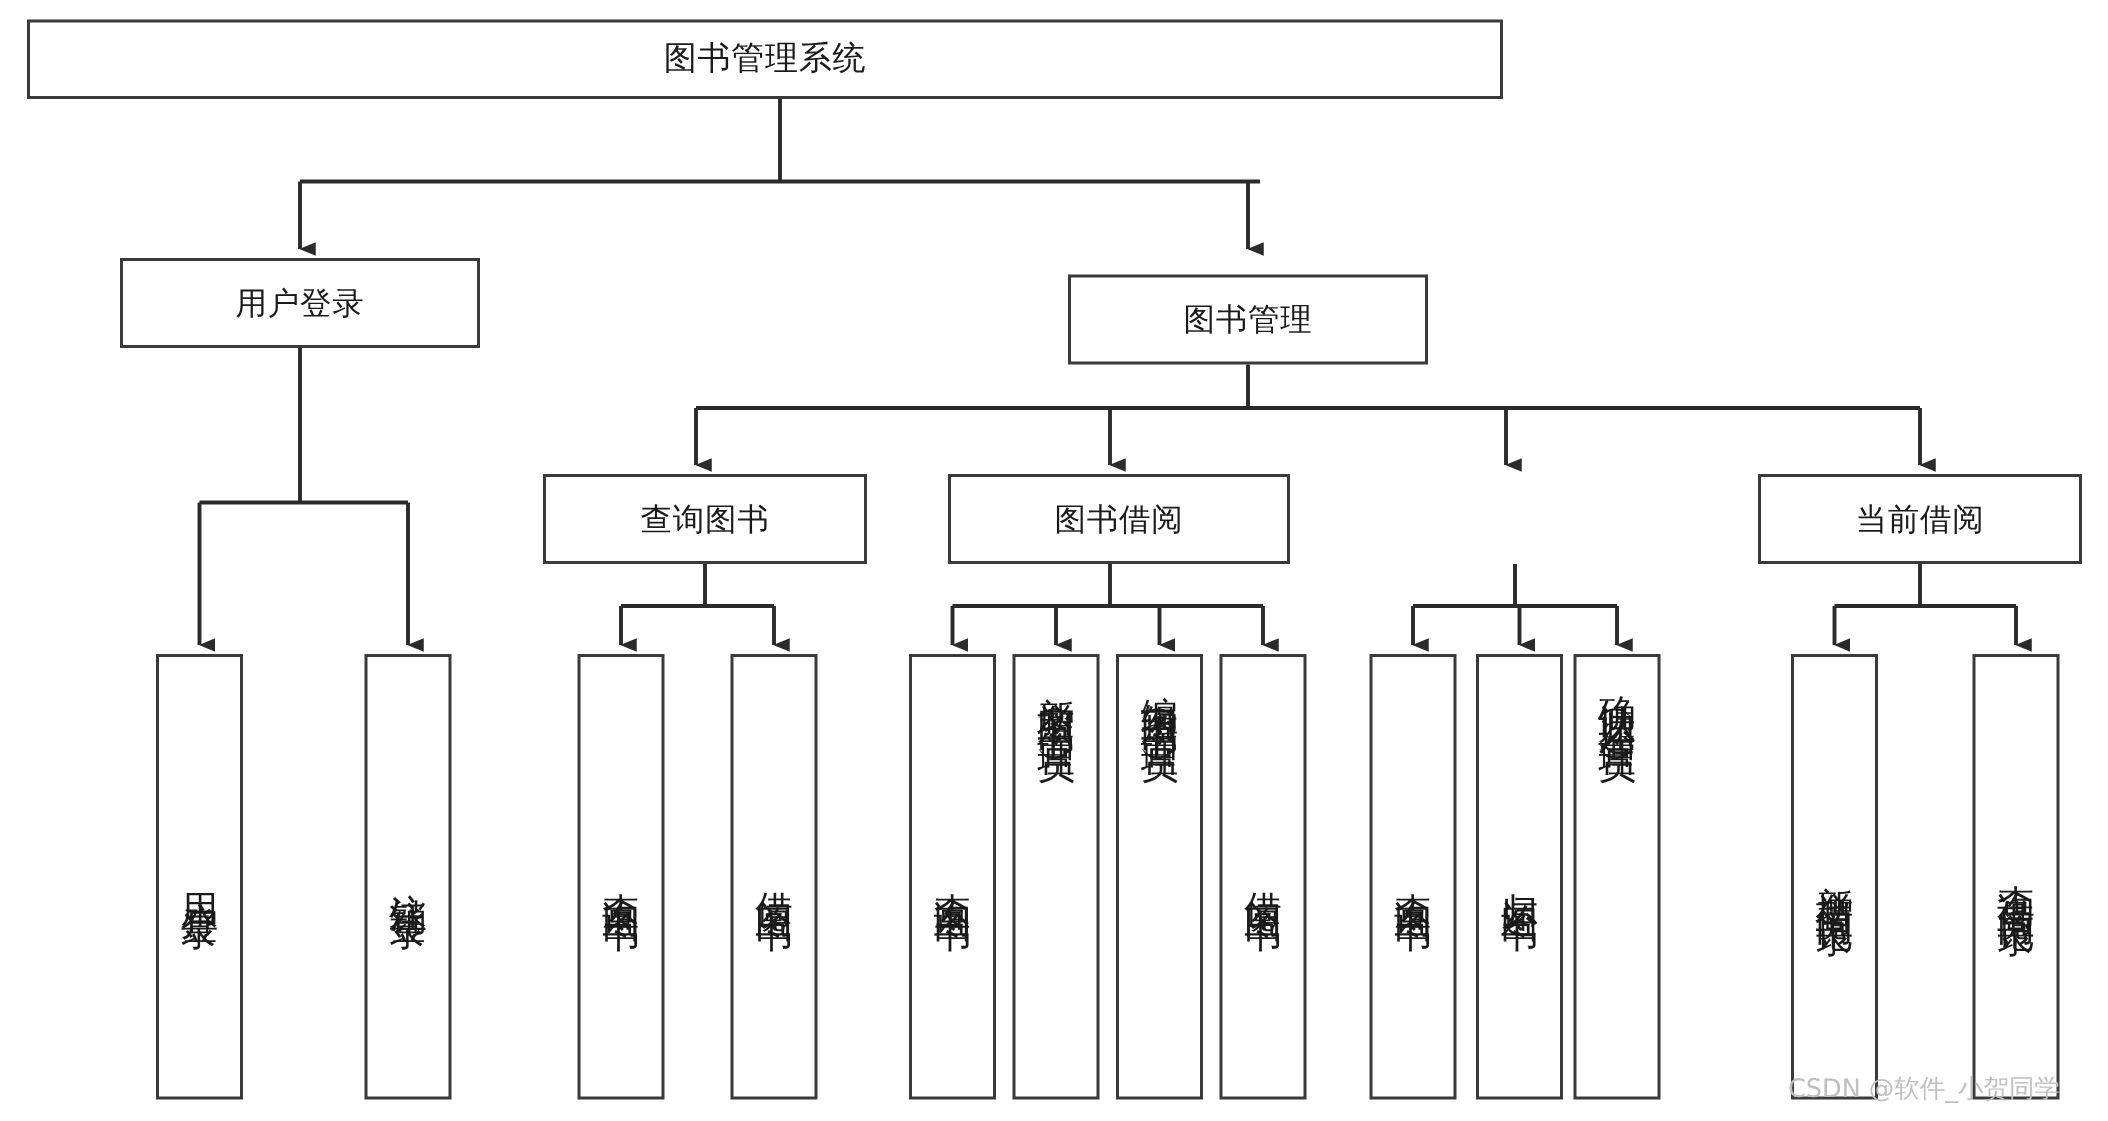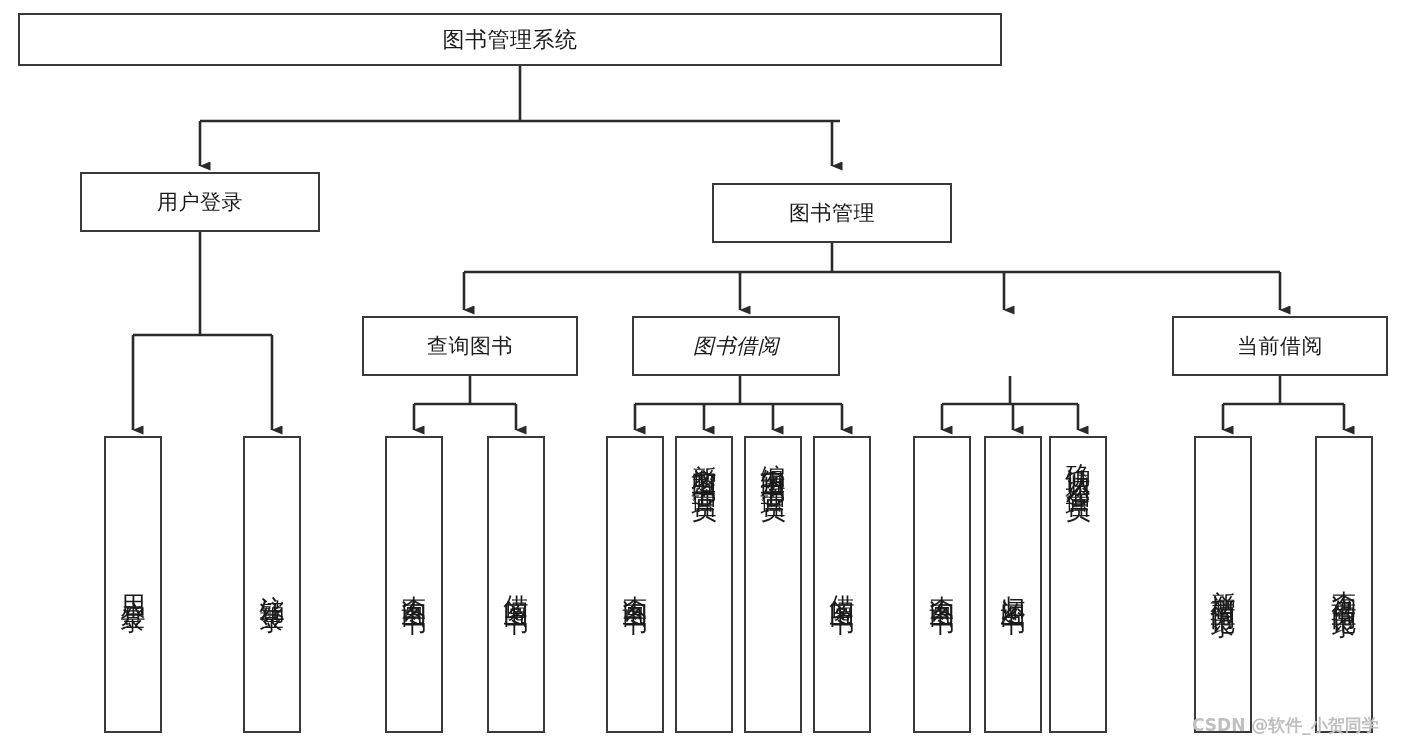--- a/index.html
+++ b/index.html
@@ -139,21 +139,21 @@
   <div class="node-box node-h" style="left:80px; top:172px; width:240px; height:60px;">
     <span class="node-label">用户登录</span>
   </div>
   <div class="node-box node-h" style="left:712px; top:183px; width:240px; height:60px;">
     <span class="node-label">图书管理</span>
   </div>
 
   <div class="node-box node-h" style="left:362px; top:316px; width:216px; height:60px;">
     <span class="node-label">查询图书</span>
   </div>
-  <div class="node-box node-h" style="left:632px; top:316px; width:208px; height:60px;font-style:italic;">
+  <div class="node-box node-h" style="left:632px; top:316px; width:228px; height:60px;">
     <span class="node-label">图书借阅</span>
   </div>
   <div class="node-box node-h" style="left:1172px; top:316px; width:216px; height:60px;">
     <span class="node-label">当前借阅</span>
   </div>
 
   <div class="node-box node-v center-v" style="left:104px; top:436px; width:58px; height:297px;">
     <span class="node-label">用户登录</span>
   </div>
   <div class="node-box node-v center-v" style="left:243px; top:436px; width:58px; height:297px;">
@@ -190,15 +190,15 @@
     <span class="node-label">确认归还（管理员）</span>
   </div>
 
   <div class="node-box node-v center-v" style="left:1194px; top:436px; width:58px; height:297px;">
     <span class="node-label">新增借阅记录</span>
   </div>
   <div class="node-box node-v center-v" style="left:1315px; top:436px; width:58px; height:297px;">
     <span class="node-label">查询借阅记录</span>
   </div>
 
-  <div class="watermark" style="left:1192px; top:714px;font-weight:bold;">CSDN @软件_小贺同学</div>
+  <div class="watermark" style="left:1192px; top:714px;">CSDN @软件_小贺同学</div>
 
 </div>
 
 </body></html>

